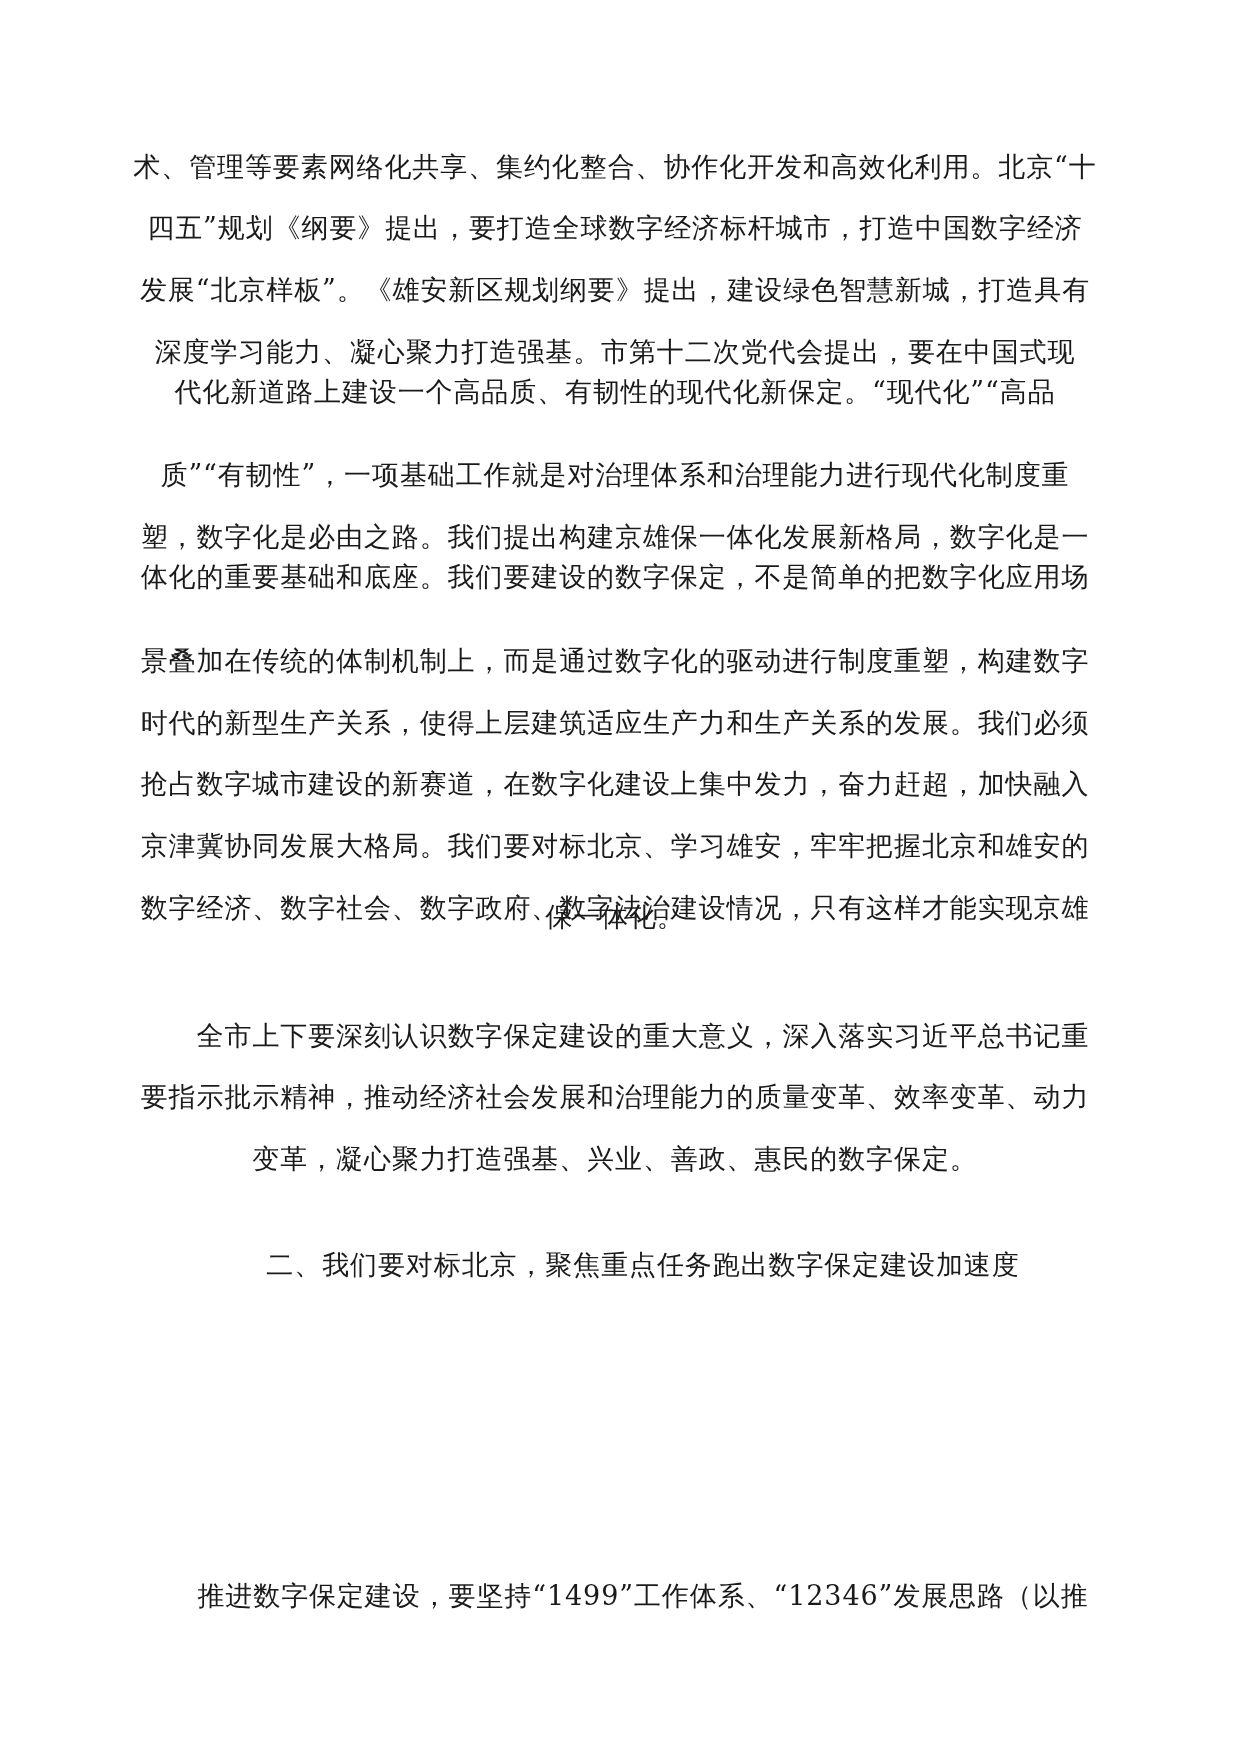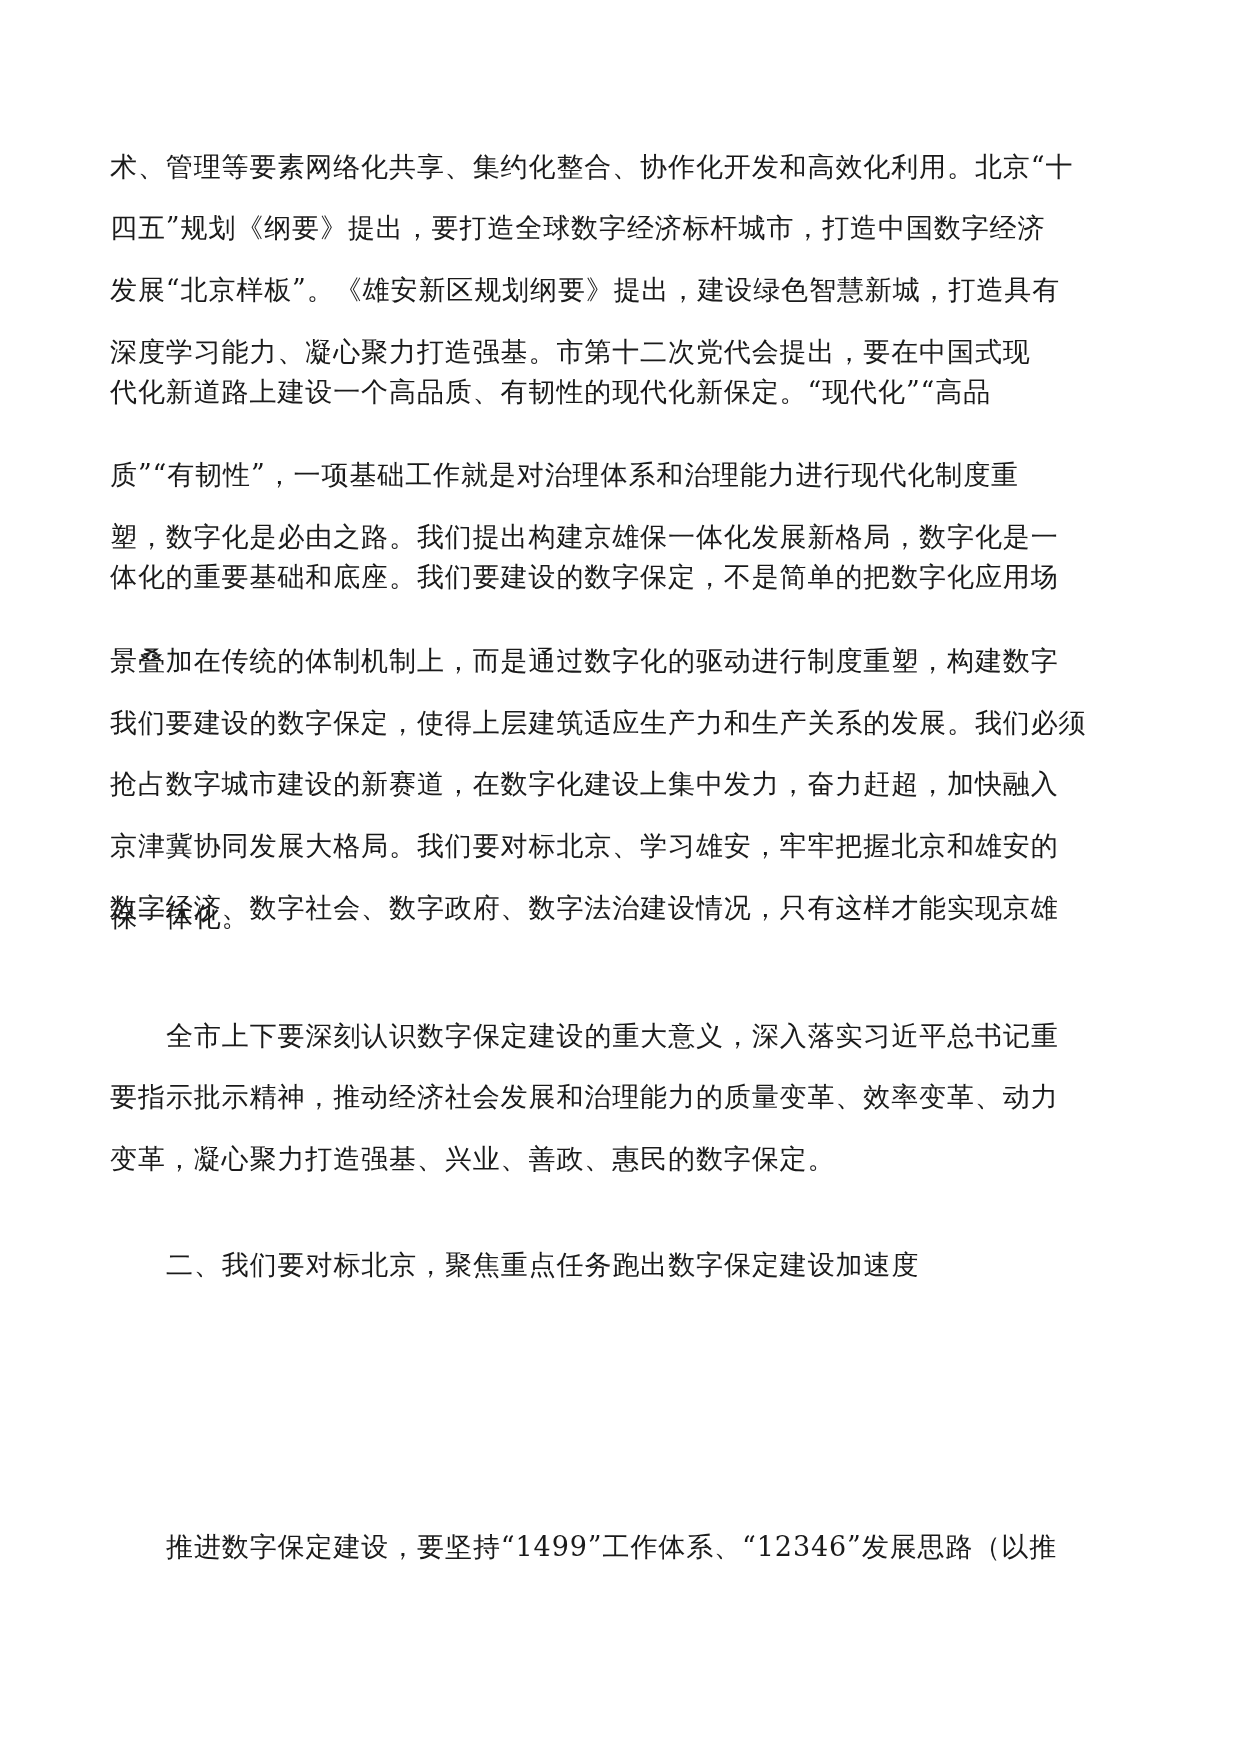--- a/index.html
+++ b/index.html
@@ -15,20 +15,21 @@
       font-family: "DejaVu Serif", "Liberation Serif", serif;
       color: #1a1a1a;
     }
     .page {
       position: absolute;
       left: 0;
       top: 0;
       width: 1240px;
       height: 1754px;
       background: #ffffff;
+      text-align: center;
     }
     .line {
       position: absolute;
       left: 110px;
       width: 1010px;
       height: 40px;
       font-size: 27px;
       line-height: 40px;
       letter-spacing: 0.9px;
       white-space: nowrap;
@@ -47,34 +48,34 @@
   <div>
     <div class="line" style="top:147px">术、管理等要素网络化共享、集约化整合、协作化开发和高效化利用。北京“十</div>
     <div class="line" style="top:208px">四五”规划《纲要》提出，要打造全球数字经济标杆城市，打造中国数字经济</div>
     <div class="line" style="top:270px">发展“北京样板”。《雄安新区规划纲要》提出，建设绿色智慧新城，打造具有</div>
     <div class="line" style="top:332px">深度学习能力、凝心聚力打造强基。市第十二次党代会提出，要在中国式现</div>
     <div class="line" style="top:372px">代化新道路上建设一个高品质、有韧性的现代化新保定。“现代化”“高品</div>
     <div class="line" style="top:455px">质”“有韧性”，一项基础工作就是对治理体系和治理能力进行现代化制度重</div>
     <div class="line" style="top:517px">塑，数字化是必由之路。我们提出构建京雄保一体化发展新格局，数字化是一</div>
     <div class="line" style="top:557px">体化的重要基础和底座。我们要建设的数字保定，不是简单的把数字化应用场</div>
     <div class="line" style="top:641px">景叠加在传统的体制机制上，而是通过数字化的驱动进行制度重塑，构建数字</div>
-    <div class="line" style="top:703px">我们要建设的数字保定，使得上层建筑适应生产力和生产关系的发展。我们必须</div>
+    <div class="line" style="top:703px">时代的新型生产关系，使得上层建筑适应生产力和生产关系的发展。我们必须</div>
     <div class="line" style="top:764px">抢占数字城市建设的新赛道，在数字化建设上集中发力，奋力赶超，加快融入</div>
     <div class="line" style="top:826px">京津冀协同发展大格局。我们要对标北京、学习雄安，牢牢把握北京和雄安的</div>
     <div class="line" style="top:888px">数字经济、数字社会、数字政府、数字法治建设情况，只有这样才能实现京雄</div>
     <div class="line" style="top:895px; top:897px">保一体化。</div>
   </div>
 
   <div>
     <div class="line indent" style="top:1016px">全市上下要深刻认识数字保定建设的重大意义，深入落实习近平总书记重</div>
     <div class="line" style="top:1077px">要指示批示精神，推动经济社会发展和治理能力的质量变革、效率变革、动力</div>
     <div class="line" style="top:1139px">变革，凝心聚力打造强基、兴业、善政、惠民的数字保定。</div>
   </div>
 
   <div>
     <div class="line indent" style="top:1245px">二、我们要对标北京，聚焦重点任务跑出数字保定建设加速度</div>
   </div>
 
   <div>
-    <div class="line indent" style="top:1527px">推进数字保定建设，要坚持“1499”工作体系、“12346”发展思路（以推</div>
+    <div class="line indent" style="top:1576px">推进数字保定建设，要坚持“1499”工作体系、“12346”发展思路（以推</div>
   </div>
 
 </div>
 
 </body></html>

